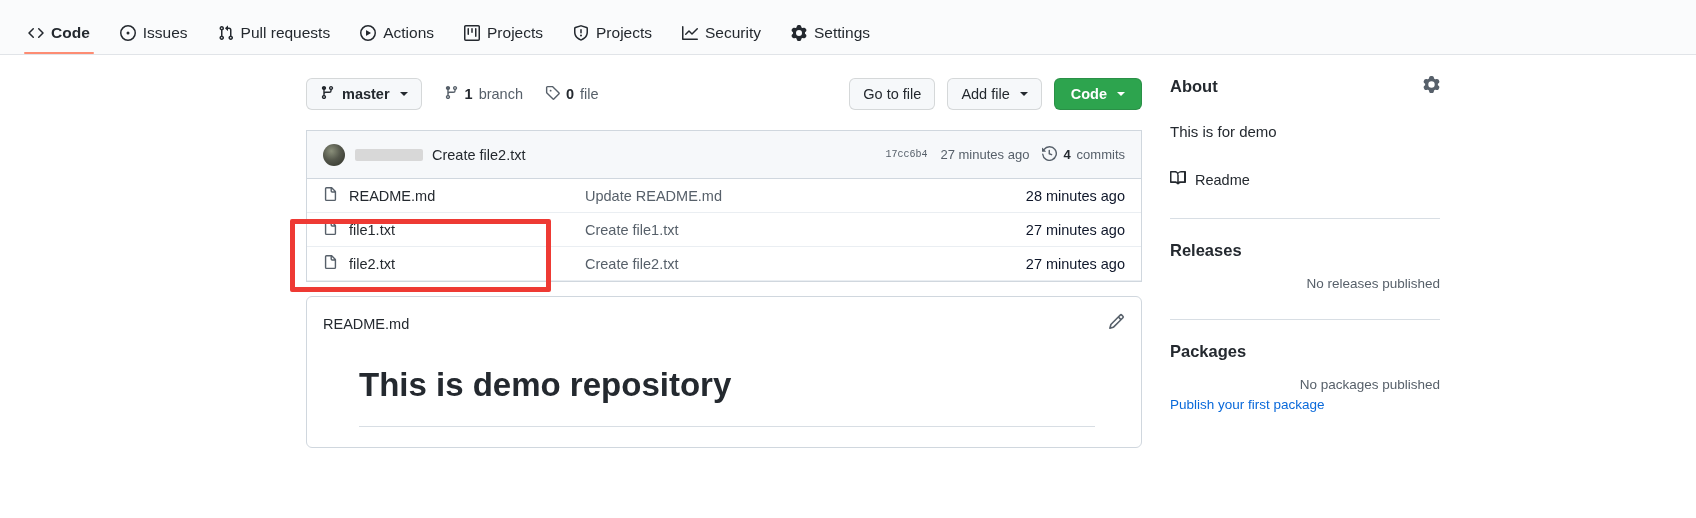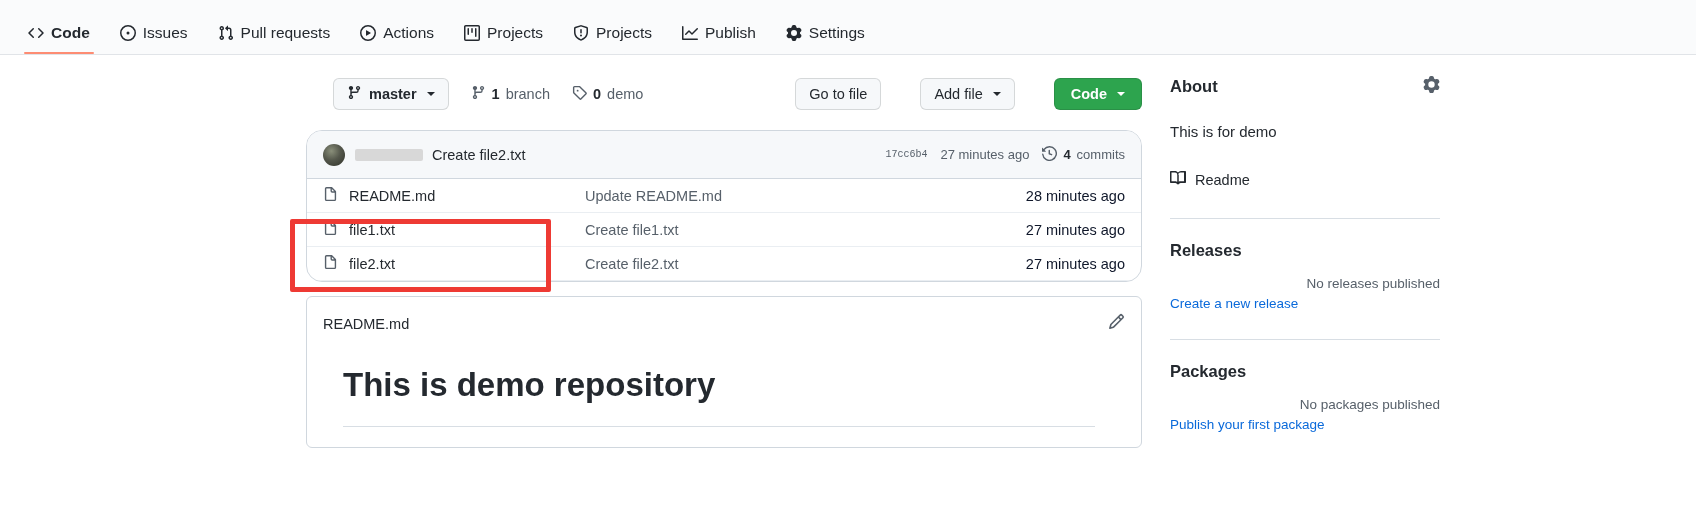--- a/index.html
+++ b/index.html
@@ -36,21 +36,21 @@
 
   
   .main { position: absolute; left: 306px; top: 76px; width: 836px; }
 
   .toolbar { display: flex; align-items: center; height: 36px; }
   .btn {
     display: inline-flex; align-items: center; gap: 7px;
     height: 32px; padding: 0 13px;
     border: 1px solid rgba(27,31,36,0.15);
     border-radius: 6px; background: #f6f8fa;
-    font-size: 14.5px; color: #24292f; cursor: pointer; white-space: nowrap; margin-left: 27px;
+    font-size: 14.5px; color: #24292f; cursor: pointer; white-space: nowrap;
   }
   .btn-branch { font-weight: 600; min-width: 108px; justify-content: flex-start; }
   .caret {
     width: 0; height: 0; border-left: 4px solid transparent;
     border-right: 4px solid transparent; border-top: 4px solid currentColor;
     margin-left: 3px;
   }
   .meta-link {
     display: inline-flex; align-items: center; gap: 6px;
     margin-left: 22px; font-size: 14.5px; color: #57606a; cursor: pointer;
@@ -58,21 +58,21 @@
   .meta-link b { color: #24292f; font-weight: 600; }
   .toolbar-right { margin-left: auto; display: flex; align-items: center; gap: 12px; padding-left: 48px; }
   .btn-code {
     background: #2da44e; border-color: rgba(27,31,36,0.15);
     color: #ffffff; font-weight: 600; padding: 0 16px; height: 32px;
   }
 
   
   .filebox {
     margin-top: 18px;
-    border: 1px solid #d0d7de; border-radius: 16px;
+    border: 1px solid #d0d7de; border-radius: 0;
     background: #fff; overflow: hidden;
   }
   .commitbar {
     display: flex; align-items: center;
     height: 48px; padding: 0 16px;
     background: #f6f8fa; border-bottom: 1px solid #d0d7de;
   }
   .avatar {
     width: 22px; height: 22px; border-radius: 50%; flex: none;
     background: radial-gradient(circle at 38% 32%, #8a8f7a 0%, #55584c 45%, #2f3128 100%);
@@ -111,21 +111,21 @@
   
   .readme {
     margin-top: 14px; border: 1px solid #d0d7de; border-radius: 6px;
     background: #fff; padding: 16px 16px 20px 16px;
   }
   .readme-head { display: flex; align-items: center; }
   .readme-title { font-size: 14.5px; color: #24292f; }
   .pencil { margin-left: auto; color: #57606a; cursor: pointer; display: block; }
   .readme-h1 {
     font-size: 33px; font-weight: 600; color: #24292f;
-    margin: 32px 0 0 20px; padding-bottom: 22px;
+    margin: 32px 0 0 36px; padding-bottom: 22px;
     border-bottom: 1px solid #d8dee4; margin-right: 30px;
   }
 
   
   .sidebar { position: absolute; left: 1170px; top: 76px; width: 270px; }
   .side-head { display: flex; align-items: center; }
   .side-title { font-size: 16.5px; font-weight: 600; color: #24292f; }
   .gear { margin-left: auto; color: #57606a; cursor: pointer; display: block; }
   .side-desc { margin-top: 26px; font-size: 15px; color: #24292f; }
   .side-readme {
@@ -198,21 +198,21 @@
       </span>
       <span>Projects</span>
     </div>
 
     <div class="nav-item">
       <span>
         <svg width="16" height="16" viewBox="0 0 16 16" fill="currentColor">
             <path d="M1.5 1.75a.75.75 0 00-1.5 0v12.5c0 .414.336.75.75.75h14.5a.75.75 0 000-1.5H1.5V1.75zm14.28 2.53a.75.75 0 00-1.06-1.06L10 7.94 7.53 5.47a.75.75 0 00-1.06 0L3.22 8.72a.75.75 0 001.06 1.06L7 7.06l2.47 2.47a.75.75 0 001.06 0l5.25-5.25z"></path>
           </svg>
       </span>
-      <span>Publish</span>
+      <span>Security</span>
     </div>
 
     <div class="nav-item">
       <span>
         <svg width="16" height="16" viewBox="0 0 16 16" fill="currentColor">
             <path d="M8 0a8.2 8.2 0 01.701.031C9.444.095 9.99.645 10.16 1.29l.288 1.107c.018.066.079.158.212.224.231.114.454.243.668.386.123.082.233.09.299.071l1.103-.303c.644-.176 1.392.021 1.82.63.27.385.506.792.704 1.218.315.675.111 1.422-.364 1.891l-.814.806c-.049.048-.098.147-.088.294.016.257.016.515 0 .772-.01.147.039.246.088.294l.814.806c.475.469.679 1.216.364 1.891a7.977 7.977 0 01-.704 1.217c-.428.61-1.176.807-1.82.63l-1.103-.302c-.066-.019-.176-.011-.299.071a4.909 4.909 0 01-.668.386c-.133.066-.194.158-.212.224l-.288 1.106c-.17.646-.715 1.196-1.458 1.26a8.006 8.006 0 01-1.402 0c-.743-.064-1.289-.614-1.458-1.26l-.289-1.106c-.018-.066-.078-.158-.211-.224a4.908 4.908 0 01-.668-.386c-.123-.082-.233-.09-.299-.071l-1.103.303c-.644.176-1.392-.021-1.82-.63a8.12 8.12 0 01-.704-1.218c-.315-.675-.111-1.422.363-1.891l.815-.806c.05-.048.098-.147.088-.294a6.214 6.214 0 010-.772c.01-.147-.038-.246-.088-.294l-.815-.806C.635 6.045.431 5.298.746 4.623a7.92 7.92 0 01.704-1.217c.428-.61 1.176-.807 1.82-.63l1.103.302c.066.019.176.011.299-.071.214-.143.437-.272.668-.386.133-.066.193-.158.211-.224l.289-1.106C6.009.645 6.556.095 7.299.03 7.53.01 7.764 0 8 0zm0 5a3 3 0 100 6 3 3 0 000-6z"></path>
           </svg>
       </span>
       <span>Settings</span>
     </div>
@@ -241,21 +241,21 @@
         <span>branch</span>
       </div>
 
       <div class="meta-link">
         <span>
           <svg width="15" height="15" viewBox="0 0 16 16" fill="currentColor">
               <path d="M1 7.775V2.75C1 1.784 1.784 1 2.75 1h5.025c.464 0 .91.184 1.238.513l6.25 6.25a1.75 1.75 0 010 2.474l-5.026 5.026a1.75 1.75 0 01-2.474 0l-6.25-6.25A1.752 1.752 0 011 7.775zm1.5 0c0 .066.026.13.073.177l6.25 6.25a.25.25 0 00.354 0l5.025-5.025a.25.25 0 000-.354l-6.25-6.25a.25.25 0 00-.177-.073H2.75a.25.25 0 00-.25.25zM6 5a1 1 0 100 2 1 1 0 000-2z"></path>
             </svg>
         </span>
         <b>0</b>
-        <span>demo</span>
+        <span>file</span>
       </div>
 
       <div class="toolbar-right">
         <div class="btn">
           <span>Go to file</span>
         </div>
         <div class="btn">
           <span>Add file</span>
           <span class="caret"></span>
         </div>
@@ -361,21 +361,20 @@
             <path d="M0 1.75A.75.75 0 01.75 1h4.253c1.227 0 2.317.59 3 1.501A3.744 3.744 0 0111.006 1h4.245a.75.75 0 01.75.75v10.5a.75.75 0 01-.75.75h-4.507a2.25 2.25 0 00-1.591.659l-.622.621a.75.75 0 01-1.06 0l-.622-.621A2.25 2.25 0 005.258 13H.75a.75.75 0 01-.75-.75V1.75zm8.75 3v6.924c.434-.257.93-.424 1.443-.424h3.807V2.5h-3.495a2.25 2.25 0 00-2.25 2.25zm-1.5 6.924V4.75a2.25 2.25 0 00-2.25-2.25H1.5v8.75h3.757c.513 0 1.01.167 1.443.424z"></path>
           </svg>
       </span>
       <span>Readme</span>
     </div>
 
     <hr class="hr">
 
     <div class="side-sec-title">Releases</div>
     <div class="side-muted">No releases published</div>
-    <div class="side-link">Create a new release</div>
 
     <hr class="hr">
 
     <div class="side-sec-title">Packages</div>
     <div class="side-muted">No packages published</div>
     <div class="side-link">Publish your first package</div>
   </aside>
 
 </div>
 

